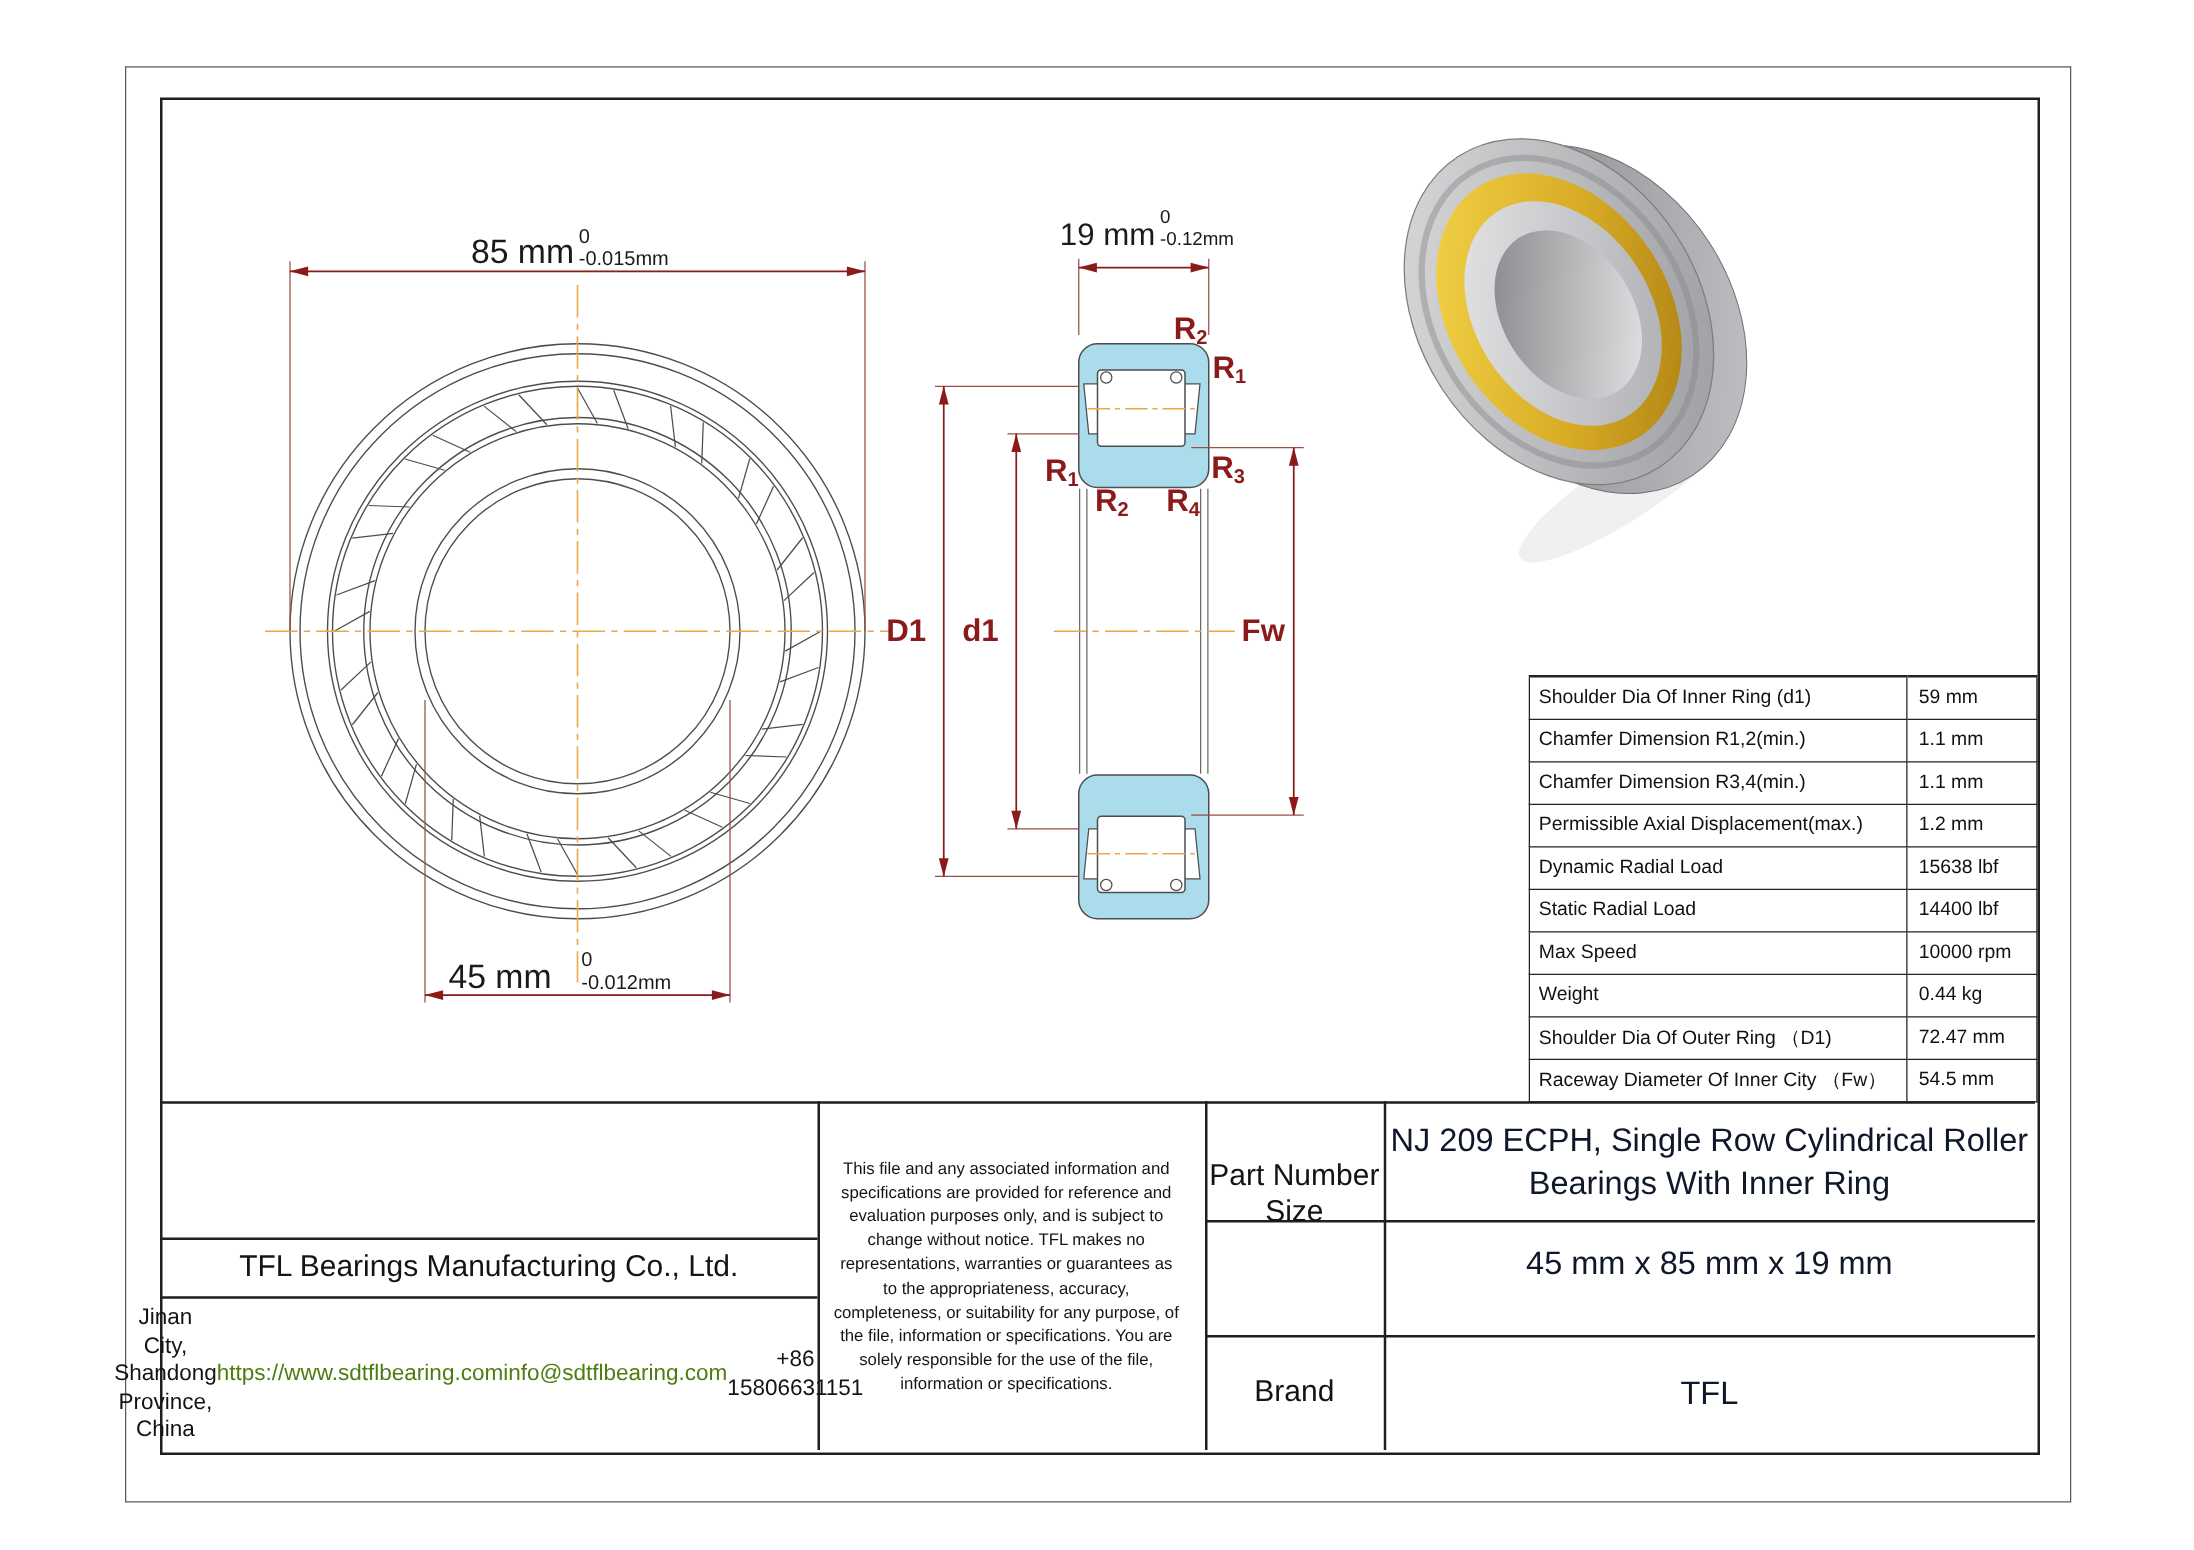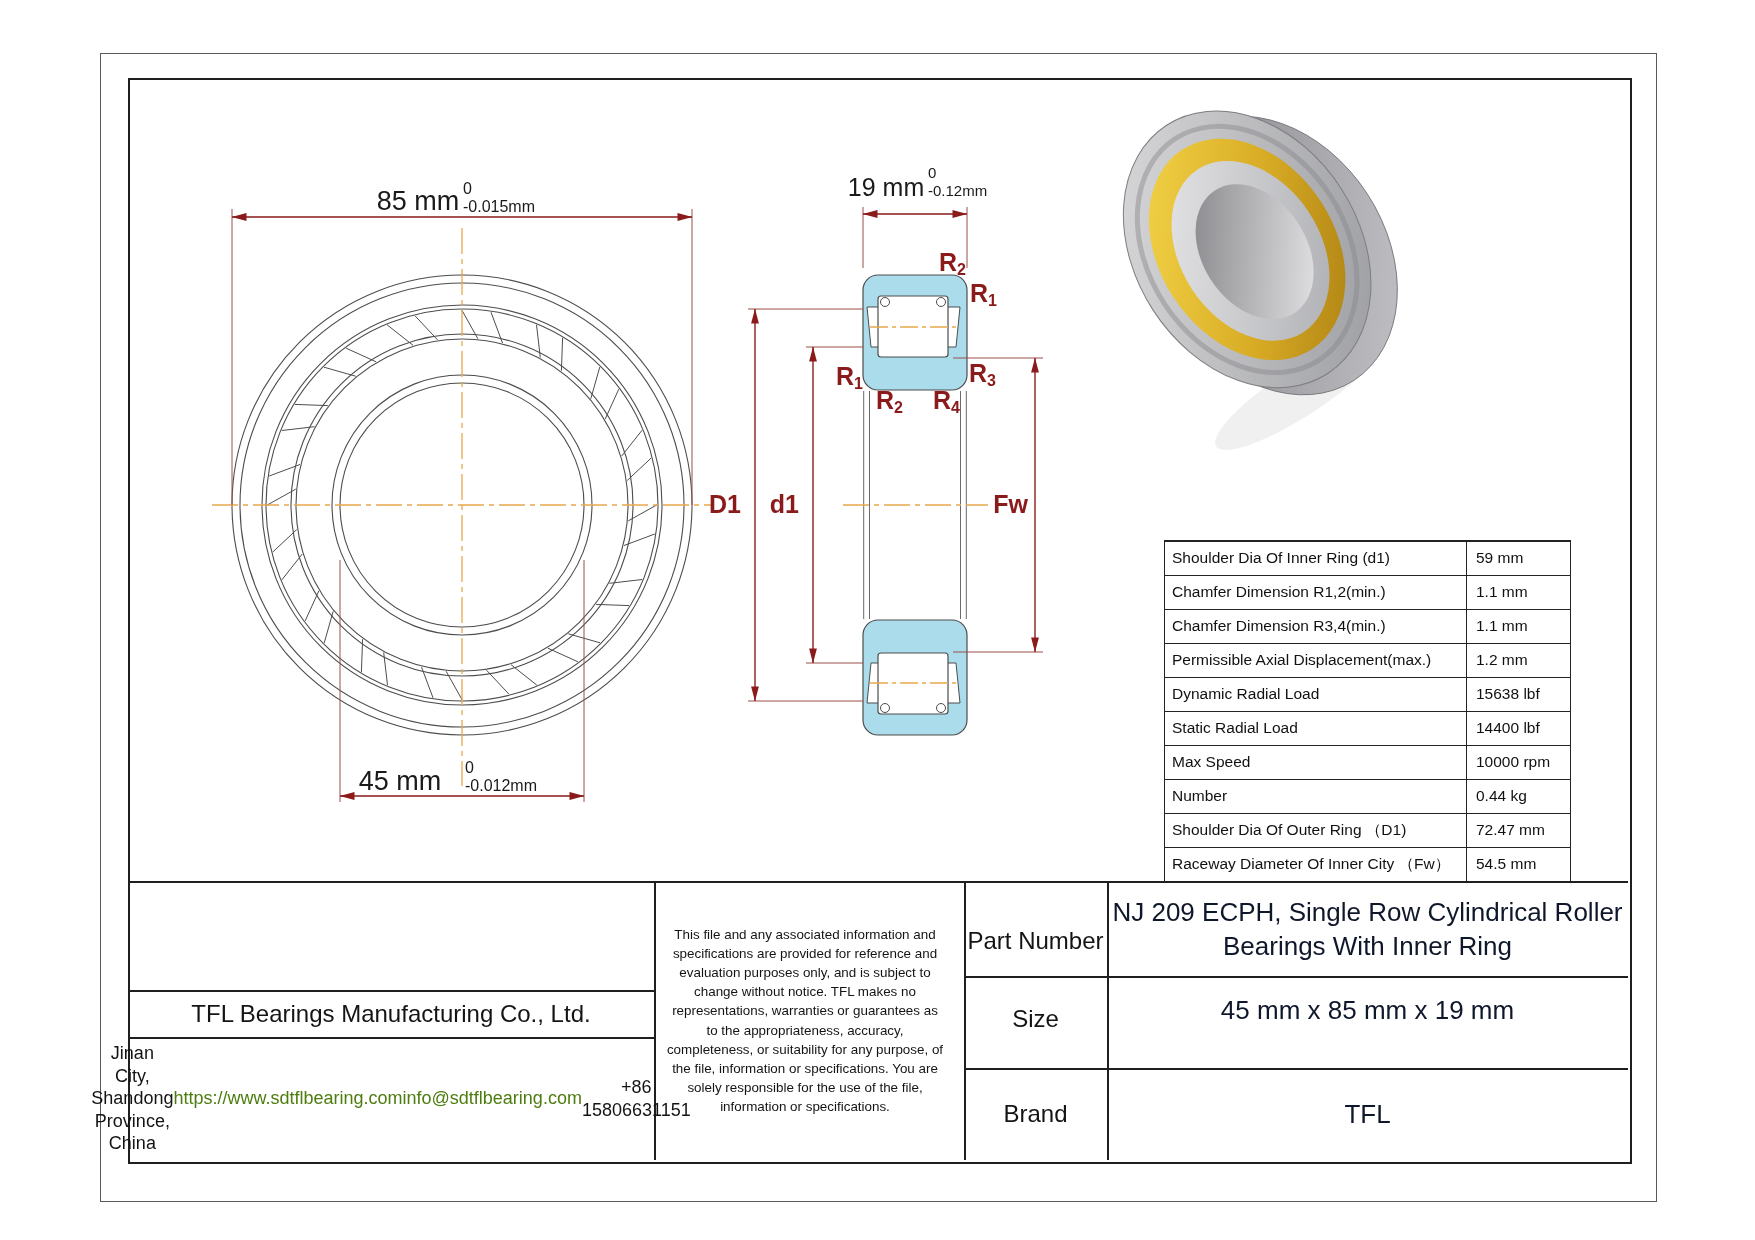--- a/index.html
+++ b/index.html
@@ -4,21 +4,21 @@
 <style>
   html,body{margin:0;padding:0;background:#ffffff;}
   #sheet{position:relative;width:1755px;height:1240px;background:#ffffff;
          font-family:"Liberation Sans", sans-serif;color:#1a1a1a;overflow:hidden;}
   .abs{position:absolute;}
   #outer-border{left:100px;top:53px;width:1555px;height:1147px;border:1.5px solid #5a5a5a;}
   #inner-border{left:128px;top:78px;width:1500px;height:1082px;border:2px solid #1f1f1f;}
   #drawing-svg{left:0;top:0;width:1755px;height:1240px;pointer-events:none;}
 
   
-  #spec-table{left:1164px;top:540px;width:406px;height:340px;border-collapse:collapse;table-layout:fixed;}
+  #spec-table{left:1223px;top:540px;width:406px;height:340px;border-collapse:collapse;table-layout:fixed;}
   #spec-table td{border:1.3px solid #232323;font-size:15.5px;color:#111;
                  padding:0 4px 0 7px;white-space:nowrap;overflow:visible;}
   #spec-table tr{height:34px;}
   #spec-table tr:first-child td{border-top:2.5px solid #232323;}
   #spec-table td.val{padding-left:9px;margin-top:30px;}
 
   
   .tb-line{background:#1f1f1f;}
   .cell{display:flex;align-items:center;justify-content:center;text-align:center;}
   #company-name{left:128px;top:990px;width:526px;height:47px;font-size:24px;color:#141414;}
@@ -242,21 +242,21 @@
         </tr>
     <tr>
           <td>Static Radial Load</td>
           <td class="val">14400 lbf</td>
         </tr>
     <tr>
           <td>Max Speed</td>
           <td class="val">10000 rpm</td>
         </tr>
     <tr>
-          <td>Number</td>
+          <td>Weight</td>
           <td class="val">0.44 kg</td>
         </tr>
     <tr>
           <td>Shoulder Dia Of Outer Ring （D1)</td>
           <td class="val">72.47 mm</td>
         </tr>
     <tr>
           <td>Raceway Diameter Of Inner City （Fw）</td>
           <td class="val">54.5 mm</td>
         </tr>
@@ -284,18 +284,18 @@
     <div>Jinan City, Shandong Province, China</div>
     <div class="link">https://www.sdtflbearing.com</div>
     <div class="link">info@sdtflbearing.com</div>
     <div>+86 15806631151</div>
   </div>
 
   <div class="abs cell" id="disclaimer-cell">This file and any associated information and specifications are provided for reference and evaluation purposes only, and is subject to change without notice. TFL makes no representations, warranties or guarantees as to the appropriateness, accuracy, completeness, or suitability for any purpose, of the file, information or specifications.  You are solely responsible for the use of the file, information or specifications.</div>
 
   <div class="abs cell pn-label" style="top:881px;height:120px;">Part Number</div>
   <div class="abs cell pn-value" style="top:881px;height:95px;">NJ 209 ECPH, Single Row Cylindrical Roller Bearings With Inner Ring</div>
-  <div class="abs cell pn-label" style="top:973px;height:92px;">Size</div>
+  <div class="abs cell pn-label" style="top:924px;height:92px;">Size</div>
   <div class="abs cell pn-value" style="top:976px;height:68px;">45 mm x 85 mm x 19 mm</div>
   <div class="abs cell pn-label" style="top:1068px;height:92px;">Brand</div>
   <div class="abs cell pn-value" style="top:1068px;height:92px;">TFL</div>
 
 </div>
 
 </body></html>

